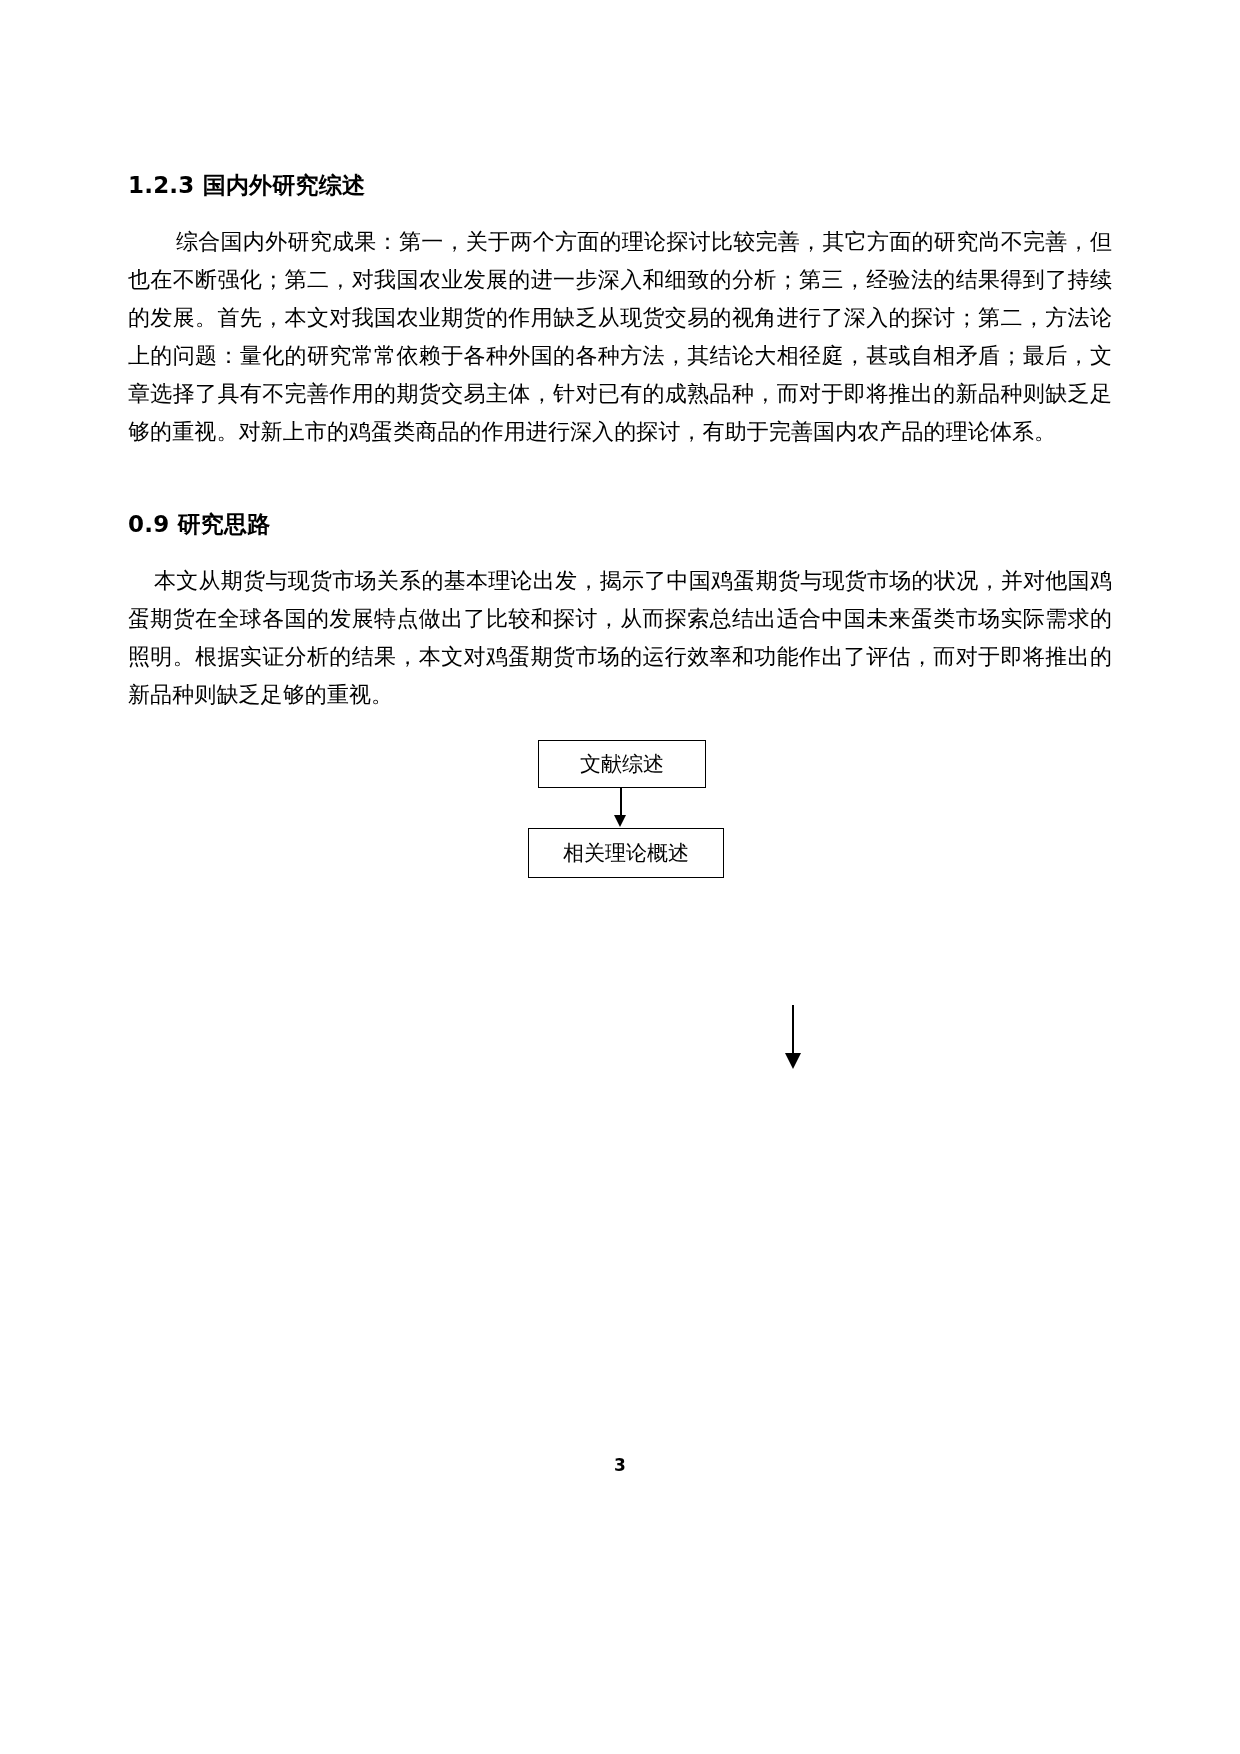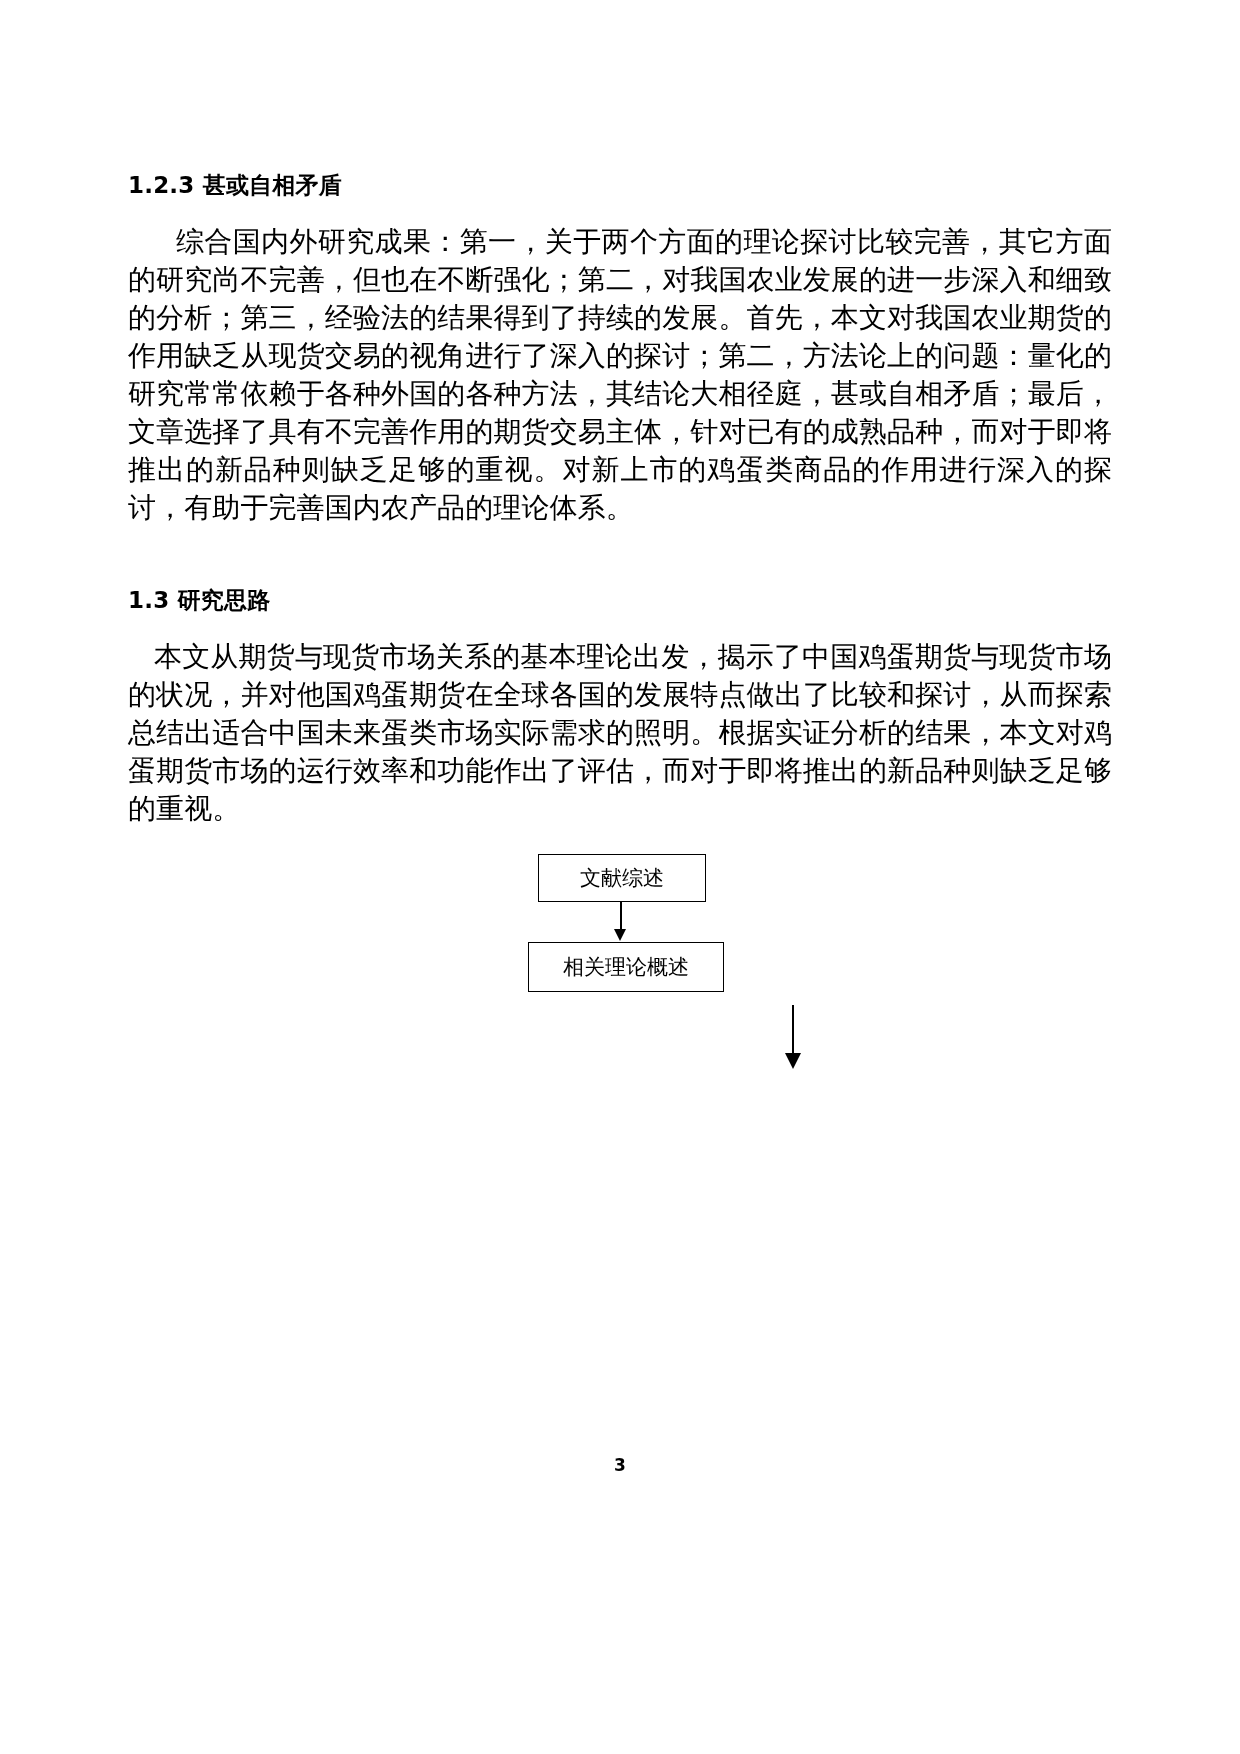--- a/index.html
+++ b/index.html
@@ -32,21 +32,21 @@
     font-family: "DejaVu Sans", sans-serif;
     font-size: 23px;
     font-weight: bold;
     margin: 0 0 0 0;
     letter-spacing: 0.2px;
   }
   .heading-sub {
     margin-top: 0;
   }
   p.body-text {
-    font-size: 28px;
+    font-size: 22px;
     line-height: 38px;
     text-align: justify;
     text-justify: inter-ideograph;
     margin: 22px 0 0 0;
     letter-spacing: 0.1px;
   }
   p.indent-2 {
     text-indent: 48px;
   }
   p.indent-1 {
@@ -140,27 +140,27 @@
     font-size: 17px;
     font-weight: bold;
   }
 </style>
 </head>
 <body>
 
 <div class="page">
   <div class="content">
 
-    <h2 class="heading heading-sub">1.2.3 甚或自相矛盾</h2>
+    <h2 class="heading heading-sub">1.2.3 国内外研究综述</h2>
 
     <p class="body-text indent-2">综合国内外研究成果：第一，关于两个方面的理论探讨比较完善，其它方面的研究尚不完善，但也在不断强化；第二，对我国农业发展的进一步深入和细致的分析；第三，经验法的结果得到了持续的发展。首先，本文对我国农业期货的作用缺乏从现货交易的视角进行了深入的探讨；第二，方法论上的问题：量化的研究常常依赖于各种外国的各种方法，其结论大相径庭，甚或自相矛盾；最后，文章选择了具有不完善作用的期货交易主体，针对已有的成熟品种，而对于即将推出的新品种则缺乏足够的重视。对新上市的鸡蛋类商品的作用进行深入的探讨，有助于完善国内农产品的理论体系。</p>
 
     <div class="gap-large"></div>
 
-    <h2 class="heading">1.3 研究思路</h2>
+    <h2 class="heading">0.9 研究思路</h2>
 
     <p class="body-text indent-1">本文从期货与现货市场关系的基本理论出发，揭示了中国鸡蛋期货与现货市场的状况，并对他国鸡蛋期货在全球各国的发展特点做出了比较和探讨，从而探索总结出适合中国未来蛋类市场实际需求的照明。根据实证分析的结果，本文对鸡蛋期货市场的运行效率和功能作出了评估，而对于即将推出的新品种则缺乏足够的重视。</p>
 
     <div class="flow-wrap">
       <div class="flow-box flow-box-1">文献综述</div>
       <div class="arrow-v">
         <div class="shaft"></div>
         <div class="head"></div>
       </div>
       <div class="flow-box flow-box-2">相关理论概述</div>

